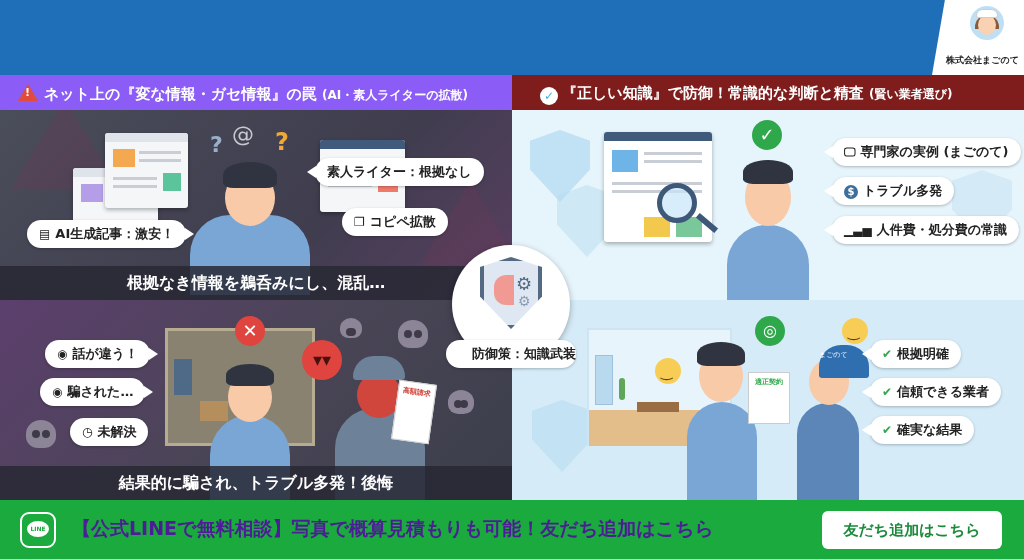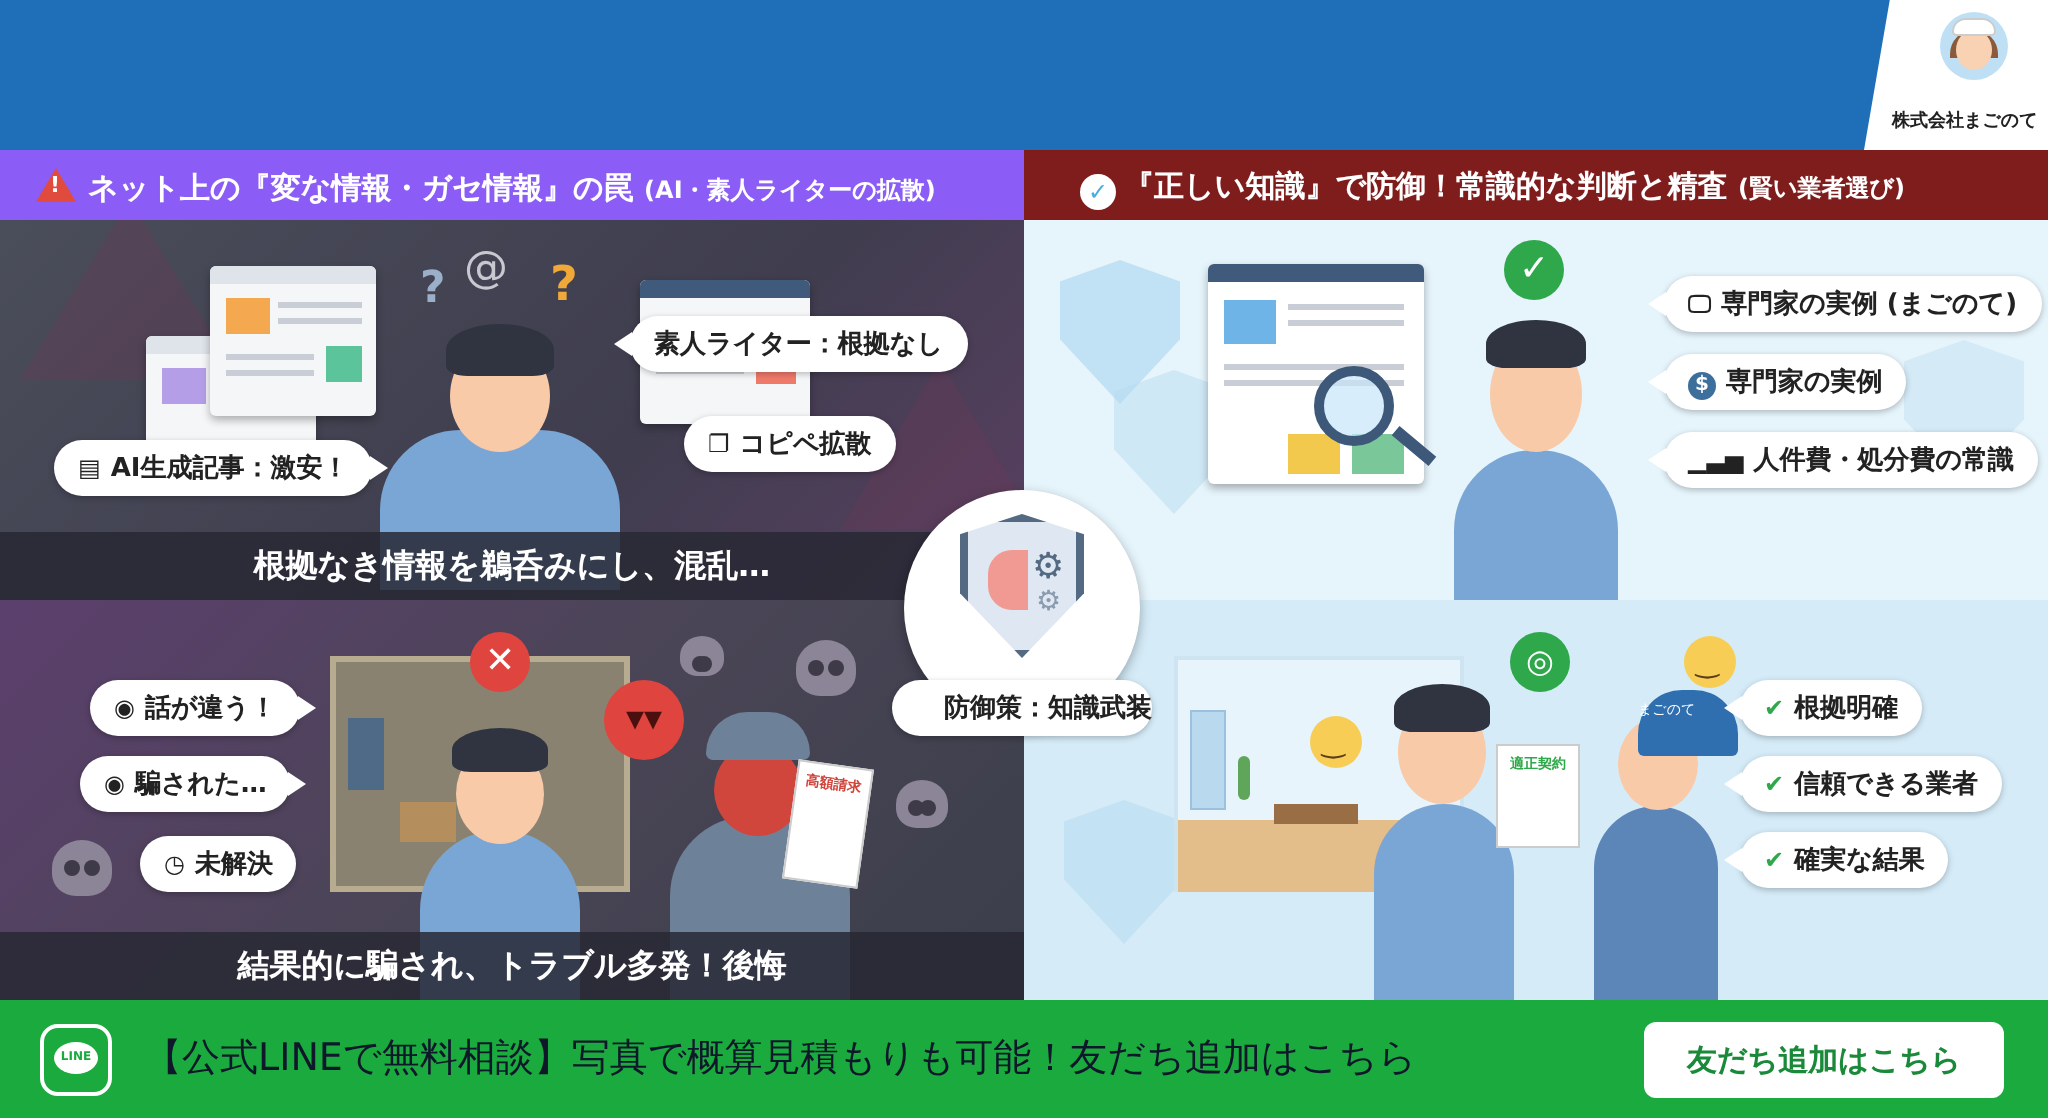--- a/index.html
+++ b/index.html
@@ -54,21 +54,21 @@
 
 .center-badge{position:absolute;left:452px;top:245px;width:118px;height:118px;border-radius:50%;background:#fff;box-shadow:0 2px 6px rgba(0,0,0,.3)}
 .center-shield{position:absolute;left:28px;top:12px;width:62px;height:72px;background:#dfe8f2;border:4px solid #546a82;clip-path:polygon(50% 0,100% 14%,100% 55%,50% 100%,0 55%,0 14%)}
 .brain{position:absolute;left:42px;top:30px;width:20px;height:30px;border-radius:12px 0 0 12px;background:#f19a94}
 .gear{position:absolute;color:#546a82;font-size:18px}
 .center-label{position:absolute;left:446px;top:340px;width:130px;background:#fff;border-radius:14px;padding:5px 0;text-align:right;font-size:13px;font-weight:bold;color:#222;box-shadow:0 1px 3px rgba(0,0,0,.25)}
 
 .footer{position:absolute;left:0;top:500px;width:1024px;height:59px;background:#1aaa3e}
 .line-icon{position:absolute;left:20px;top:12px;width:36px;height:36px;border:2px solid #fff;border-radius:9px}
 .line-icon .bub{position:absolute;left:5px;top:7px;width:22px;height:16px;background:#fff;border-radius:50%;font-size:6px;color:#1aaa3e;font-weight:bold;text-align:center;line-height:16px}
-.footer-text{position:absolute;left:72px;top:16px;font-size:19px;font-weight:normal;color:#0f172a;white-space:nowrap}
+.footer-text{position:absolute;left:72px;top:16px;font-size:19px;font-weight:bold;color:#4c1d95;white-space:nowrap}
 .footer-btn{position:absolute;left:822px;top:11px;width:180px;height:38px;background:#fff;border-radius:6px;color:#1a8a3a;font-size:15px;font-weight:bold;text-align:center;line-height:38px}
 
 .circle-status{position:absolute;width:30px;height:30px;border-radius:50%;color:#fff;text-align:center;line-height:30px;font-weight:bold;font-size:18px}
 .smile{position:absolute;width:26px;height:26px;border-radius:50%;background:#f7cd56}
 .smile::after{content:"‿";position:absolute;left:6px;top:6px;font-size:14px;color:#5a3d1a}
 </style>
 </head>
 <body>
 
 <div class="header">
@@ -168,21 +168,21 @@
   </div>
   <div style="position:absolute;left:145px;top:73px;width:40px;height:40px;border-radius:50%;border:5px solid #3d5878;background:rgba(200,230,250,.7)"></div>
   <div style="position:absolute;left:183px;top:110px;width:24px;height:6px;background:#3d5878;transform:rotate(40deg)"></div>
   <div class="circle-status" style="left:240px;top:10px;background:#2ea84a">✓</div>
   <div class="person" style="left:215px;top:50px">
     <div class="body" style="left:0;top:65px;width:82px;height:80px"></div>
     <div class="head" style="left:18px;top:8px;width:46px;height:58px"></div>
     <div class="hair" style="left:16px;top:0;width:50px;height:24px"></div>
   </div>
   <div class="bubble tail-l" style="left:320px;top:28px"><span class="ic">🖵</span><span>専門家の実例 (まごのて)</span></div>
-  <div class="bubble tail-l" style="left:320px;top:67px"><span class="ic" style="display:inline-block;width:14px;height:14px;border-radius:50%;background:#3d6f9c;color:#fff;text-align:center;line-height:14px;font-size:10px">$</span><span>専門家の実例</span></div>
+  <div class="bubble tail-l" style="left:320px;top:67px"><span class="ic" style="display:inline-block;width:14px;height:14px;border-radius:50%;background:#3d6f9c;color:#fff;text-align:center;line-height:14px;font-size:10px">$</span><span>トラブル多発</span></div>
   <div class="bubble tail-l" style="left:320px;top:106px"><span class="ic">▁▃▅</span><span>人件費・処分費の常識</span></div>
 </div>
 
 <div class="panel p-right-bot">
   <div class="shield-bg" style="left:20px;top:100px;opacity:.6"></div>
   <div style="position:absolute;left:75px;top:28px;width:145px;height:118px;background:#e8f4fb;border:2px solid #cfe4f1">
     <div style="position:absolute;left:6px;top:25px;width:18px;height:50px;background:#b9d9ef;border:1px solid #9dc1dc"></div>
     <div style="position:absolute;left:30px;top:48px;width:6px;height:22px;background:#5fa65a;border-radius:3px"></div>
     <div style="position:absolute;left:0;top:80px;width:141px;height:36px;background:#e3bd8a"></div>
     <div style="position:absolute;left:48px;top:72px;width:42px;height:10px;background:#9a6e44"></div>

